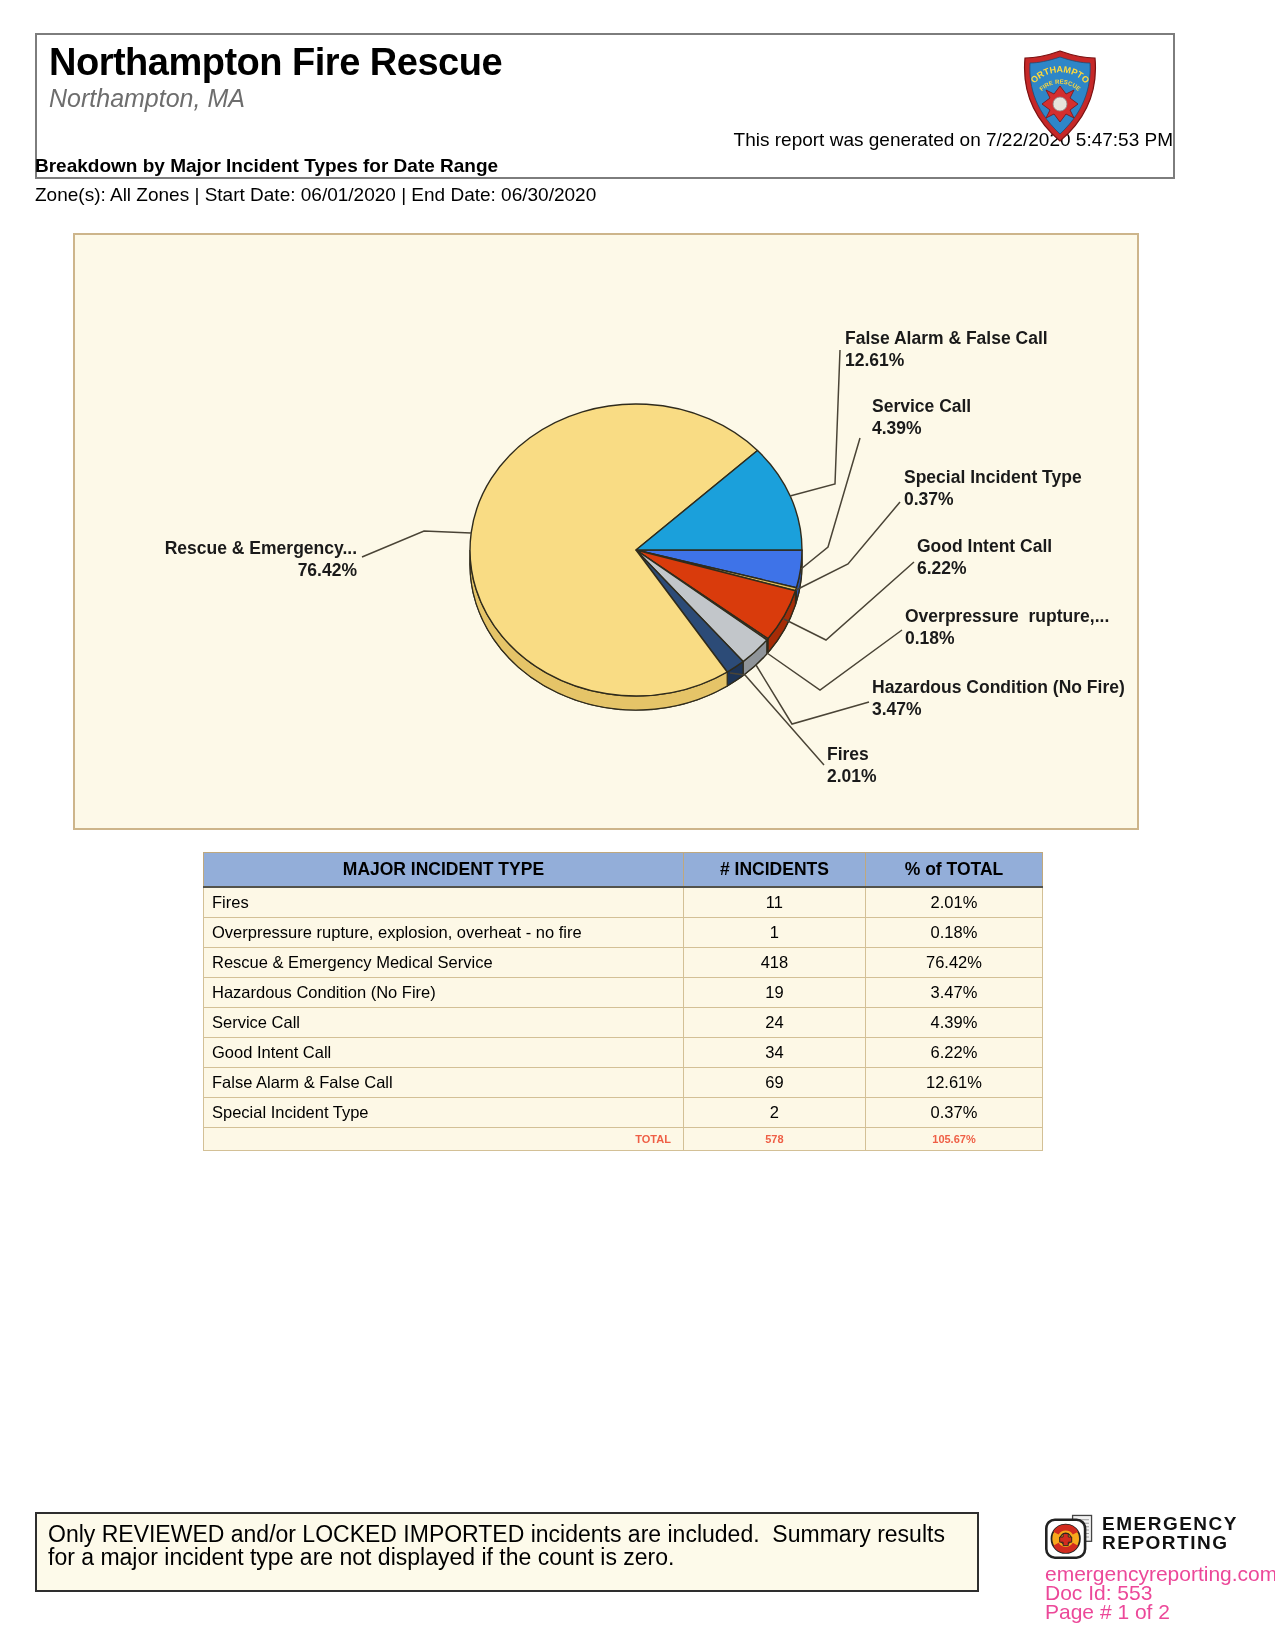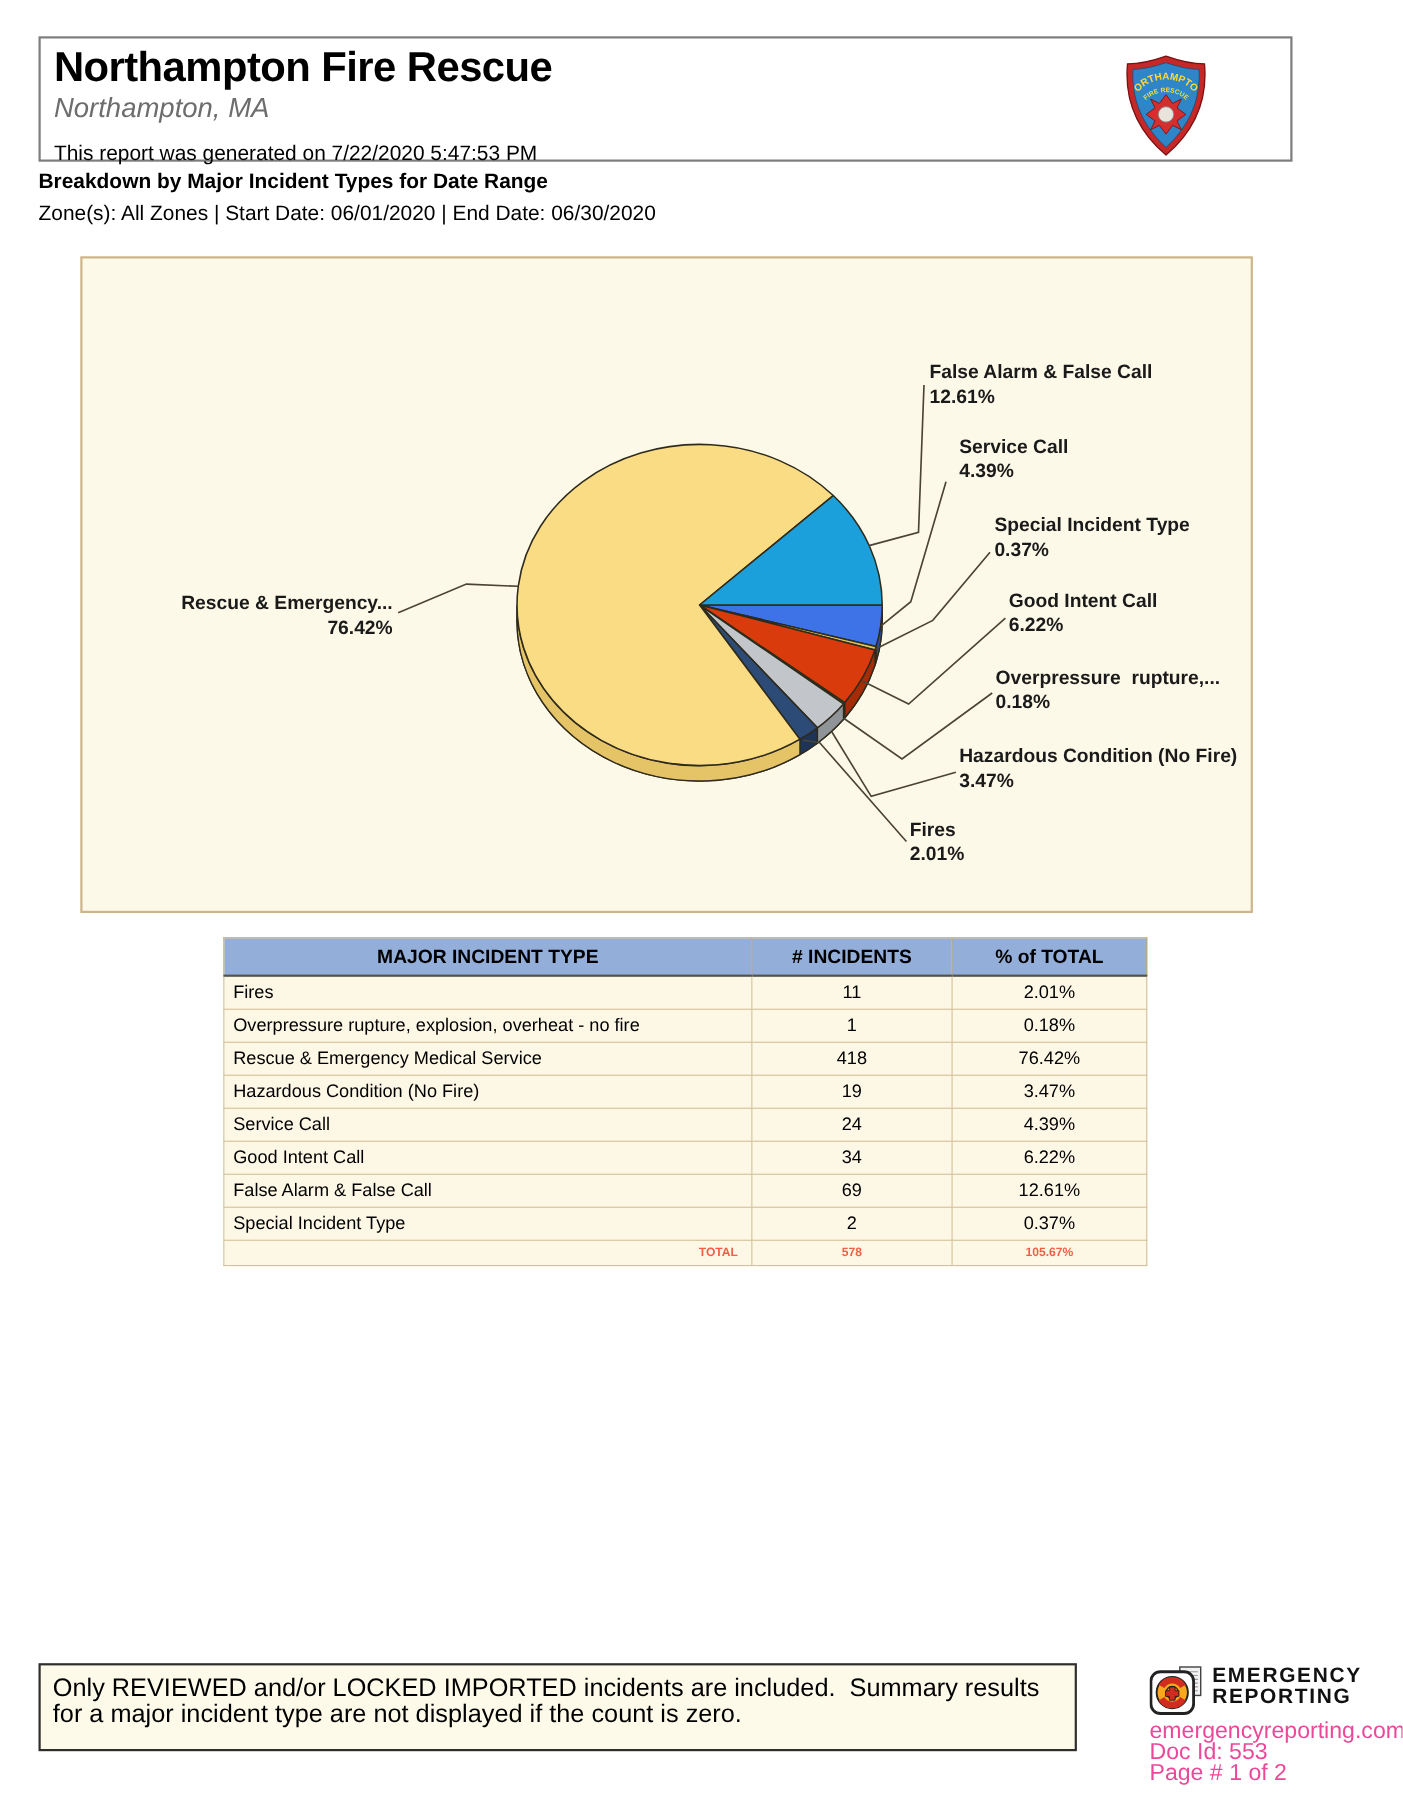--- a/index.html
+++ b/index.html
@@ -2,27 +2,27 @@
 <html><head>
 <meta charset="utf-8">
 <style>
   html,body{margin:0;padding:0;}
   body{
     width:1275px;height:1650px;position:relative;background:#ffffff;
     font-family:"Liberation Sans", sans-serif;color:#000;
   }
   
   #header-box{
-    position:absolute;left:35px;top:33px;width:1140px;height:114px;
+    position:absolute;left:35px;top:33px;width:1140px;height:146px;
     border:2px solid #7d7d7d;box-sizing:border-box;background:#fff;
     padding:6px 0 0 12px;
   }
   .hb-title{font-size:38px;font-weight:bold;letter-spacing:-0.5px;line-height:42px;}
   .hb-sub{font-size:25px;font-style:italic;color:#6d6d6d;margin-top:3px;line-height:24px;}
-  .hb-meta{font-size:19px;color:#000;margin-top:18px;line-height:23px;}
+  .hb-meta{font-size:19px;color:#000;margin-top:18px;line-height:23px;text-align:right;}
   #dept-badge{position:absolute;left:985px;top:15px;}
   
   #section-title{position:absolute;left:35px;top:155px;font-size:19px;font-weight:bold;}
   #filters-line{position:absolute;left:35px;top:184px;font-size:19px;}
   
   #chart-panel{
     position:absolute;left:73px;top:233px;width:1066px;height:597px;
     background:#FDF9E8;border:2px solid #CDB58B;box-sizing:border-box;
   }
   #pie-svg{position:absolute;left:0;top:0;}

